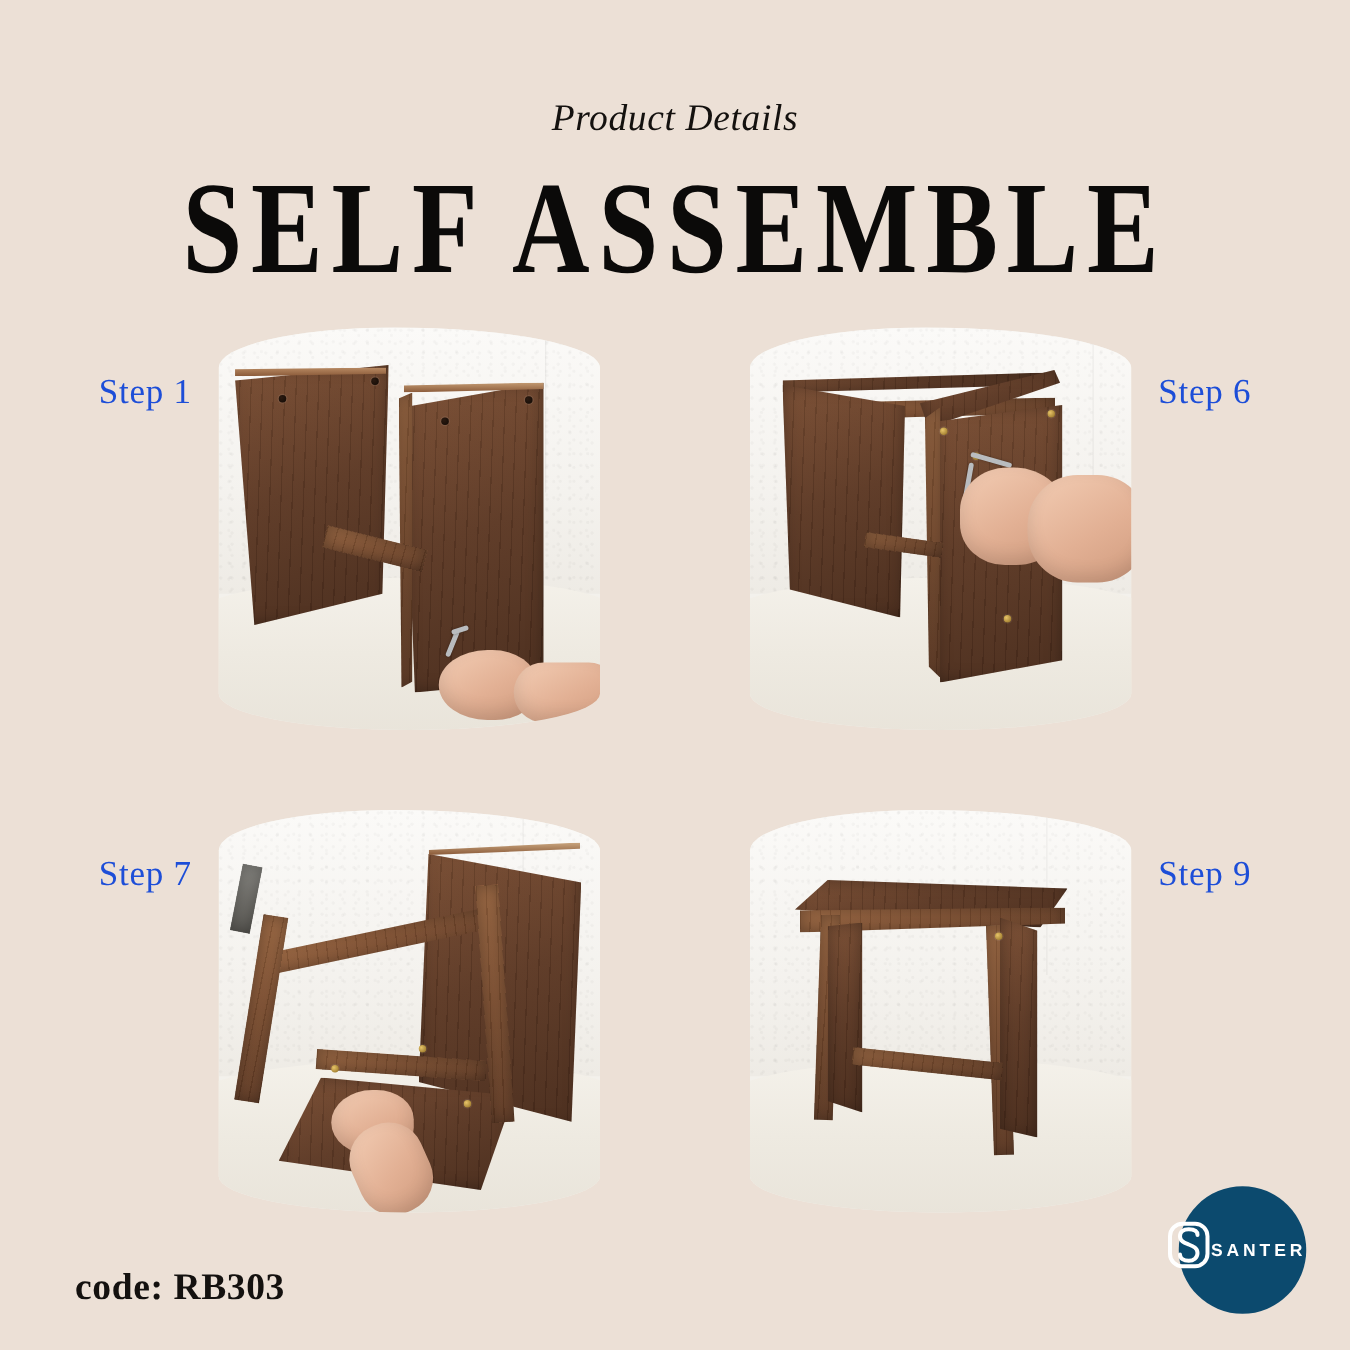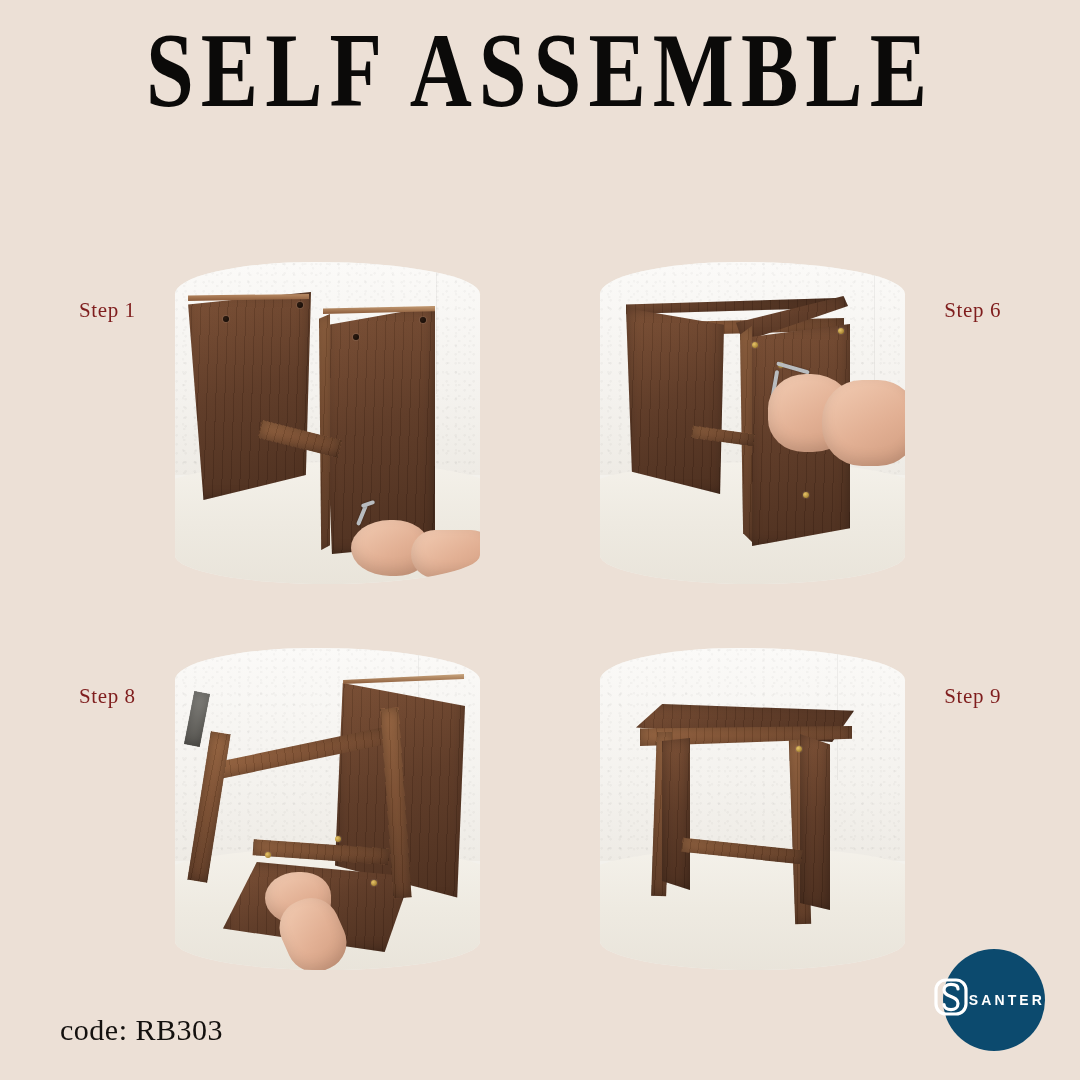--- a/index.html
+++ b/index.html
@@ -39,22 +39,22 @@
     width:430px;
     height:330px;
   }
   #step1 { left:65px;  top:262px; }
   #step2 { left:585px; top:262px; }
   #step3 { left:65px;  top:648px; }
   #step4 { left:585px; top:648px; }
 
   .step-label {
     position:absolute;
-    font-size:21px;
-    color:#7f1d1d;
+    font-size:28px;
+    color:#1d4ed8;
     letter-spacing:.6px;
     white-space:nowrap;
     top:36px;
     z-index:4;
     font-family:"Liberation Serif", serif;
   }
   .lbl-left  { left:14px; }
   .lbl-right { right:14px; }
 
   
@@ -137,21 +137,21 @@
     box-shadow:inset 0 -6px 14px rgba(0,0,0,.12);
   }
   .allen {
     position:absolute; background:#b9bcbf; border-radius:2px;
     box-shadow:0 0 2px rgba(0,0,0,.35);
   }
 
   
   #code {
     position:absolute; left:60px; top:1013px;
-    font-size:30px; font-weight:400; color:#14110f; letter-spacing:.5px;
+    font-size:30px; font-weight:700; color:#14110f; letter-spacing:.5px;
     font-family:"Liberation Serif", serif;
   }
 
   #logo {
     position:absolute; left:943px; top:949px;
     width:102px; height:102px; border-radius:50%;
     background:#0c4a6e;
     display:flex; flex-direction:row;
     align-items:center; justify-content:flex-end;
   }
@@ -159,20 +159,21 @@
   #logo-word {
     color:#fff; font-size:14px; font-weight:700;
     letter-spacing:3.1px;
     font-family:"Liberation Sans", sans-serif;
   }
 </style>
 </head>
 <body>
 
 <div id="header">
+  <div id="eyebrow">Product Details</div>
   <div id="headline">SELF ASSEMBLE</div>
 </div>
 
 <div class="step" id="step1">
   <div class="step-label lbl-left">Step 1</div>
   <div class="photo">
     <div class="scene">
       <div class="wall">
           <span class="wall-corner"></span>
         </div>
@@ -241,21 +242,21 @@
 
       <div class="allen" style="left:176px; top:104px; width:34px; height:4px; transform:rotate(16deg);"></div>
       <div class="allen" style="left:172px; top:108px; width:4px; height:38px; transform:rotate(10deg);"></div>
       <div class="hand" style="left:168px; top:112px; width:86px; height:78px; border-radius:44% 50% 48% 42%;"></div>
       <div class="hand" style="left:222px; top:118px; width:96px; height:86px; border-radius:40px;"></div>
     </div>
   </div>
 </div>
 
 <div class="step" id="step3">
-  <div class="step-label lbl-left">Step 8</div>
+  <div class="step-label lbl-left">Step 7</div>
   <div class="photo">
     <div class="scene">
       <div class="wall">
           <span class="wall-corner" style="right:20%"></span>
         </div>
       <div class="floor"></div>
 
       <div class="wood" style="left:160px; top:26px; width:130px; height:228px;
                   clip-path:polygon(6% 4%, 100% 14%, 94% 98%, 0% 84%);"></div>
       <div class="edge" style="left:163px; top:26px; width:126px; height:10px;

